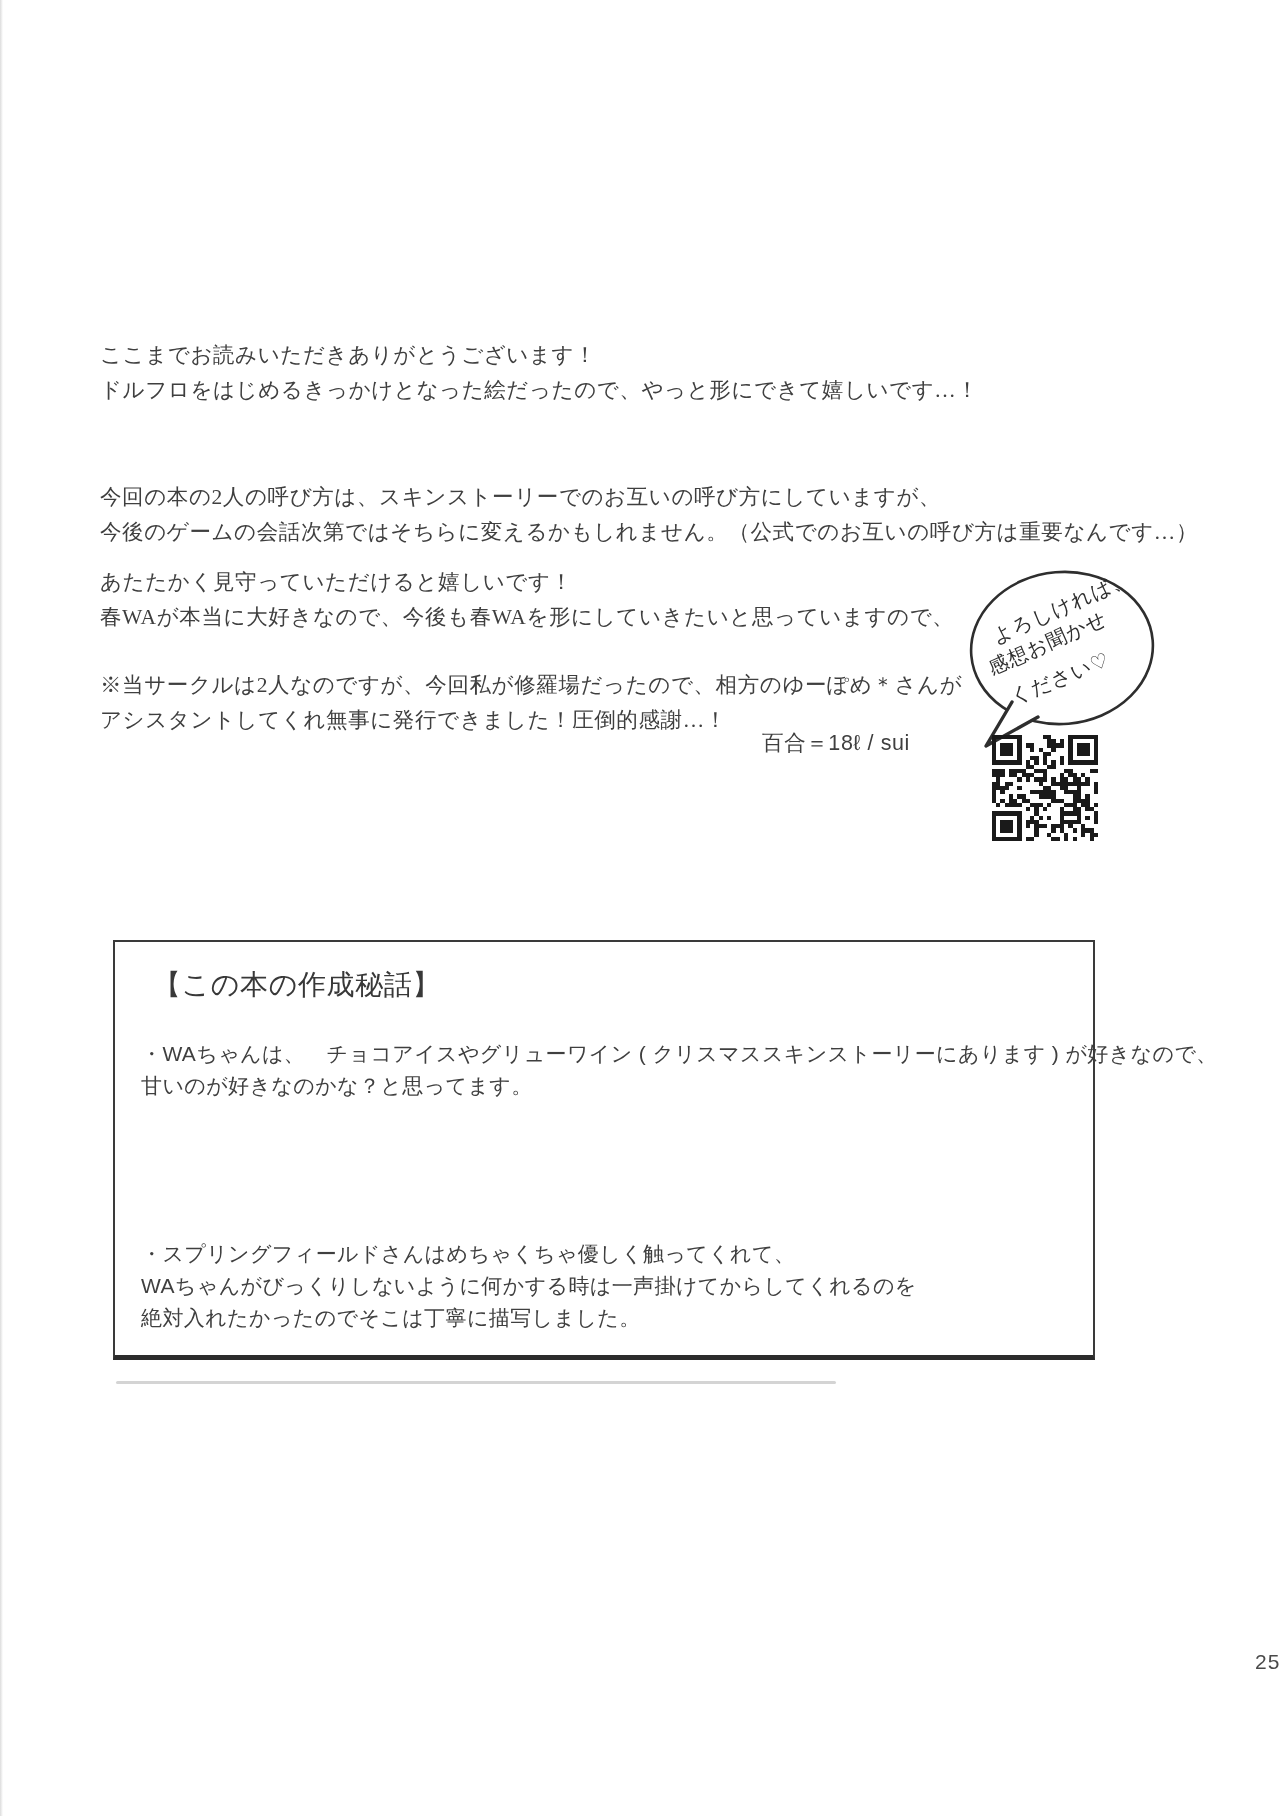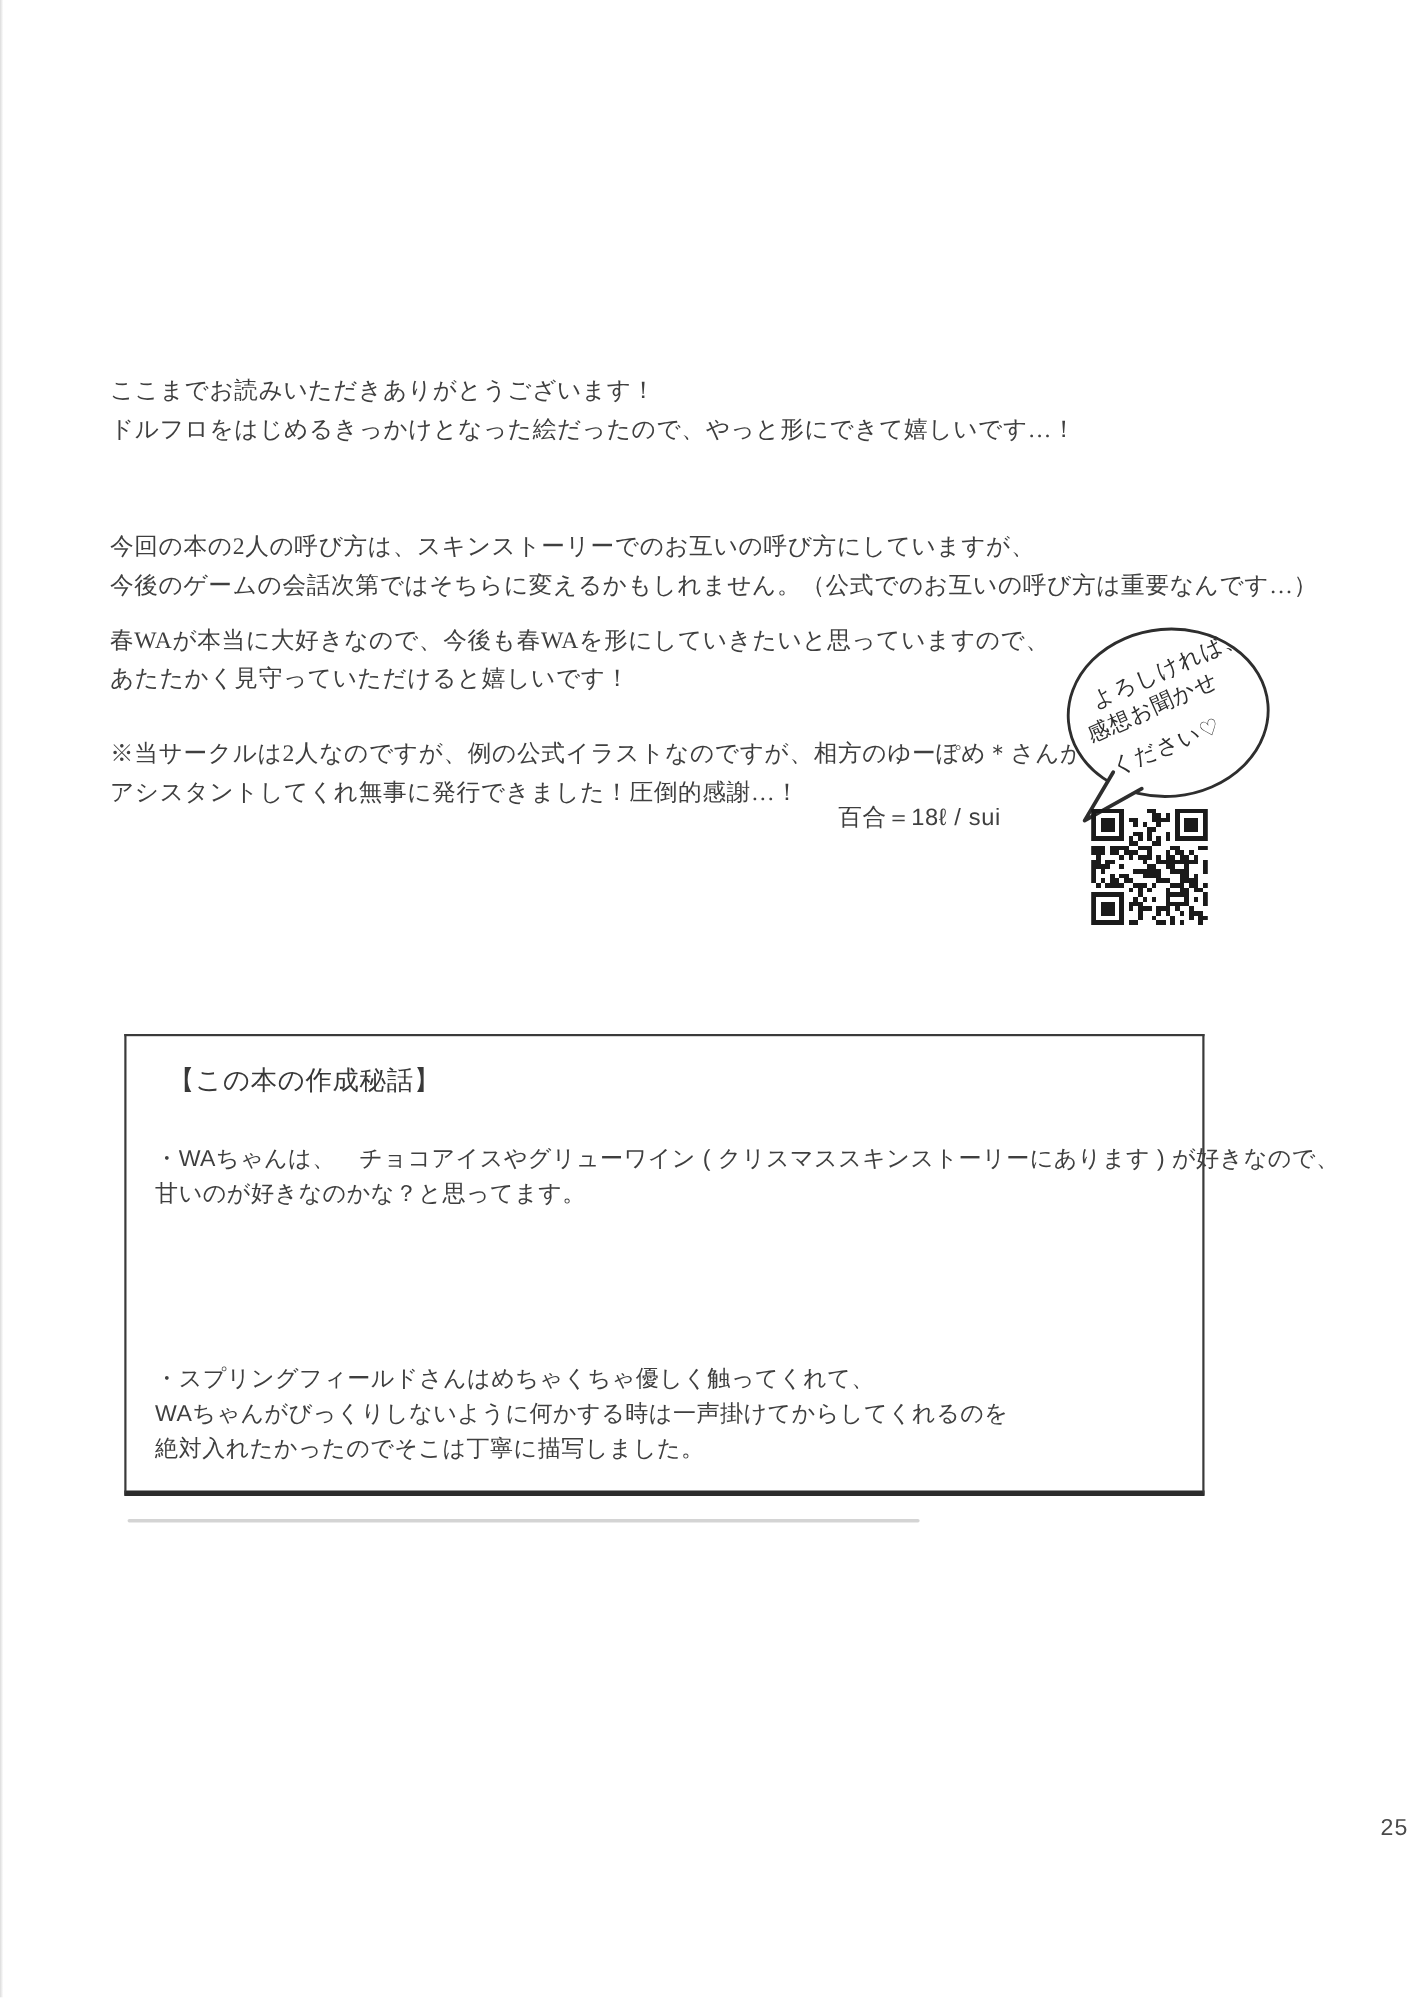--- a/index.html
+++ b/index.html
@@ -34,21 +34,21 @@
   .secrets-box{
     position:absolute;
     left:113px;top:940px;
     width:978px;height:413px;
     border:2px solid #3a3a3a;
     border-bottom:5px solid #2c2c2c;
     background:#ffffff;
   }
   .box-title{
     position:absolute;left:38px;top:24px;
-    font-size:24px;letter-spacing:0.6px;white-space:nowrap;
+    font-size:28px;letter-spacing:0.6px;white-space:nowrap;
     color:#383838;
   }
   .box-item{
     position:absolute;left:26px;
     font-size:21px;letter-spacing:0.4px;line-height:32px;
     white-space:nowrap;color:#3f3f3f;
   }
   .box-item div{height:32px;}
   .artifact-line{
     position:absolute;left:116px;top:1381px;width:720px;height:3px;
@@ -76,26 +76,26 @@
   <div>ここまでお読みいただきありがとうございます！</div>
   <div>ドルフロをはじめるきっかけとなった絵だったので、やっと形にできて嬉しいです…！</div>
 </div>
 
 <div class="txt" style="left:100px;top:480px">
   <div>今回の本の2人の呼び方は、スキンストーリーでのお互いの呼び方にしていますが、</div>
   <div>今後のゲームの会話次第ではそちらに変えるかもしれません。（公式でのお互いの呼び方は重要なんです…）</div>
 </div>
 
 <div class="txt" style="left:100px;top:565px">
+  <div>あたたかく見守っていただけると嬉しいです！</div>
   <div>春WAが本当に大好きなので、今後も春WAを形にしていきたいと思っていますので、</div>
-  <div>あたたかく見守っていただけると嬉しいです！</div>
 </div>
 
 <div class="txt" style="left:100px;top:668px">
-  <div>※当サークルは2人なのですが、例の公式イラストなのですが、相方のゆーぽめ＊さんが</div>
+  <div>※当サークルは2人なのですが、今回私が修羅場だったので、相方のゆーぽめ＊さんが</div>
   <div>アシスタントしてくれ無事に発行できました！圧倒的感謝…！</div>
 </div>
 
 <div class="signature">百合＝18ℓ / sui</div>
 
 <svg class="bubble-svg" width="240" height="215" viewBox="0 0 240 215">
   <g transform="rotate(-5 112 92)">
     <ellipse cx="112" cy="92" rx="91" ry="76" fill="#ffffff" stroke="#2e2e2e" stroke-width="2.6"></ellipse>
   </g>
   <polyline points="88,161 36,190 62,146" fill="#ffffff" stroke="#2e2e2e" stroke-width="3.4" stroke-linejoin="round" stroke-linecap="round"></polyline>

